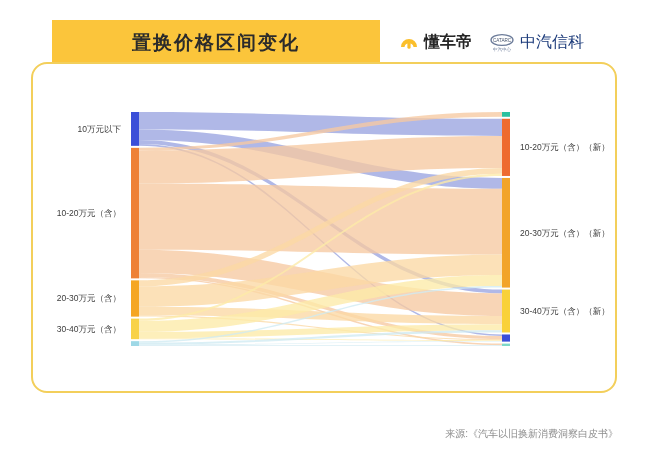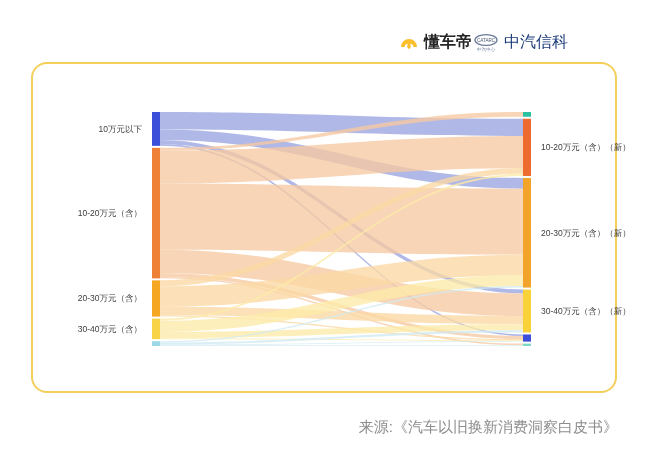--- a/index.html
+++ b/index.html
@@ -46,20 +46,21 @@
     white-space: nowrap;
   }
 
   .brands {
     position: absolute;
     left: 398px;
     top: 26px;
     height: 32px;
     display: flex;
     align-items: center;
+    gap: 16px;
   }
   .brand {
     display: flex;
     align-items: center;
     gap: 4px;
   }
   .dcd-mark {
     width: 22px;
     height: 22px;
     position: relative;
@@ -96,48 +97,50 @@
     background: #ffffff;
     box-sizing: border-box;
   }
 
   .chart-wrap {
     position: absolute;
     left: 31px;
     top: 62px;
     width: 586px;
     height: 331px;
-    margin-left: 21px;
   }
   svg.sankey {
     display: block;
   }
 
   .node-label {
     font-size: 8.5px;
     fill: #3c3c3c;
     font-family: "Liberation Sans", "DejaVu Sans", sans-serif;
   }
 
   
   .source {
     position: absolute;
     right: 32px;
-    top: 418px;
-    font-size: 15px;
+    top: 427px;
+    font-size: 10px;
     color: #8d8d8d;
     white-space: nowrap;
   }
 </style>
 </head>
 <body>
 
 <div id="root">
 
   <div class="header">
+    <div class="title-banner">
+      <span class="title-text">置换价格区间变化</span>
+    </div>
 
     <div class="brands">
       <div class="brand">
         <span class="dcd-mark">
           <svg width="22" height="22" viewBox="0 0 22 22">
             <path d="M3 16 A8 8 0 0 1 19 16 L15.5 16 A4.6 4.6 0 0 0 6.5 16 Z" fill="#FBBF2C"></path>
             <rect x="9.4" y="10.6" width="3.2" height="7.2" rx="1.6" fill="#FBBF2C"></rect>
           </svg>
         </span>
         <span class="dcd-name">懂车帝</span>

